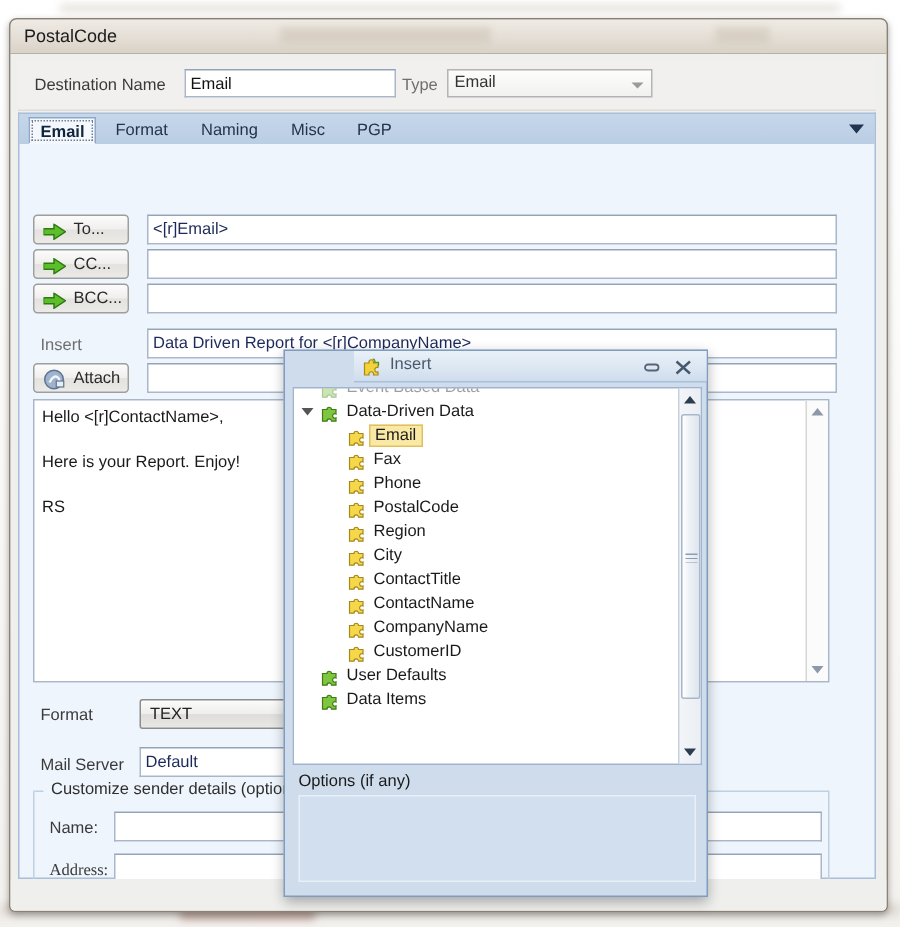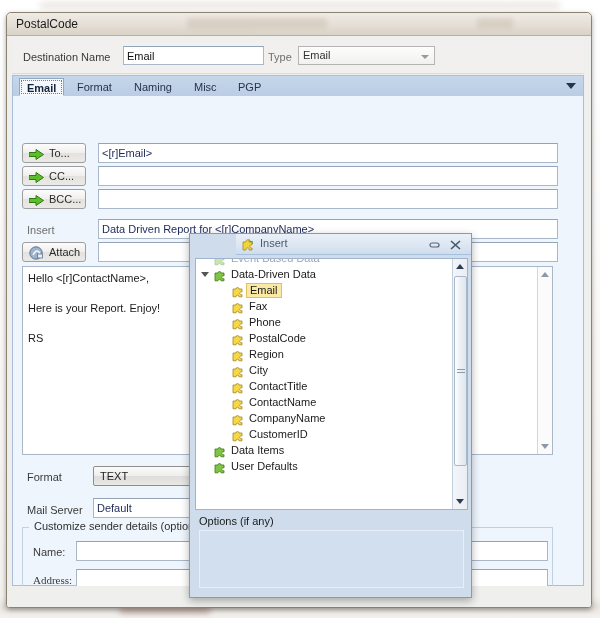--- a/index.html
+++ b/index.html
@@ -551,29 +551,29 @@
             </svg>
           </span>
           <span class="tlabel" style="left:53px;">CustomerID</span>
         </div>
         <div class="trow">
           <span style="position:absolute;left:18px;top:2px;width:13px;height:12px;">
             <svg class="pz" viewBox="0 0 13 12">
               <path d="M1 3h3a1.5 1.5 0 113 0h3v3a1.5 1.5 0 100 2.6v2.2H7a1.5 1.5 0 10-3 0H1V3z" fill="#7ec63f" stroke="#3f7a14" stroke-width=".8"></path>
             </svg>
           </span>
+          <span class="tlabel" style="left:35px;">User Defaults</span>
+        </div>
+        <div class="trow">
+          <span style="position:absolute;left:18px;top:2px;width:13px;height:12px;">
+            <svg class="pz" viewBox="0 0 13 12">
+              <path d="M1 3h3a1.5 1.5 0 113 0h3v3a1.5 1.5 0 100 2.6v2.2H7a1.5 1.5 0 10-3 0H1V3z" fill="#7ec63f" stroke="#3f7a14" stroke-width=".8"></path>
+            </svg>
+          </span>
           <span class="tlabel" style="left:35px;">Data Items</span>
-        </div>
-        <div class="trow">
-          <span style="position:absolute;left:18px;top:2px;width:13px;height:12px;">
-            <svg class="pz" viewBox="0 0 13 12">
-              <path d="M1 3h3a1.5 1.5 0 113 0h3v3a1.5 1.5 0 100 2.6v2.2H7a1.5 1.5 0 10-3 0H1V3z" fill="#7ec63f" stroke="#3f7a14" stroke-width=".8"></path>
-            </svg>
-          </span>
-          <span class="tlabel" style="left:35px;">User Defaults</span>
         </div>
       </div>
     <div class="tree-sb">
       <div class="tsb-up"></div>
       <div class="tsb-thumb">
         <div class="tsb-grip"></div>
       </div>
       <div class="tsb-dn"></div>
     </div>
   </div>

